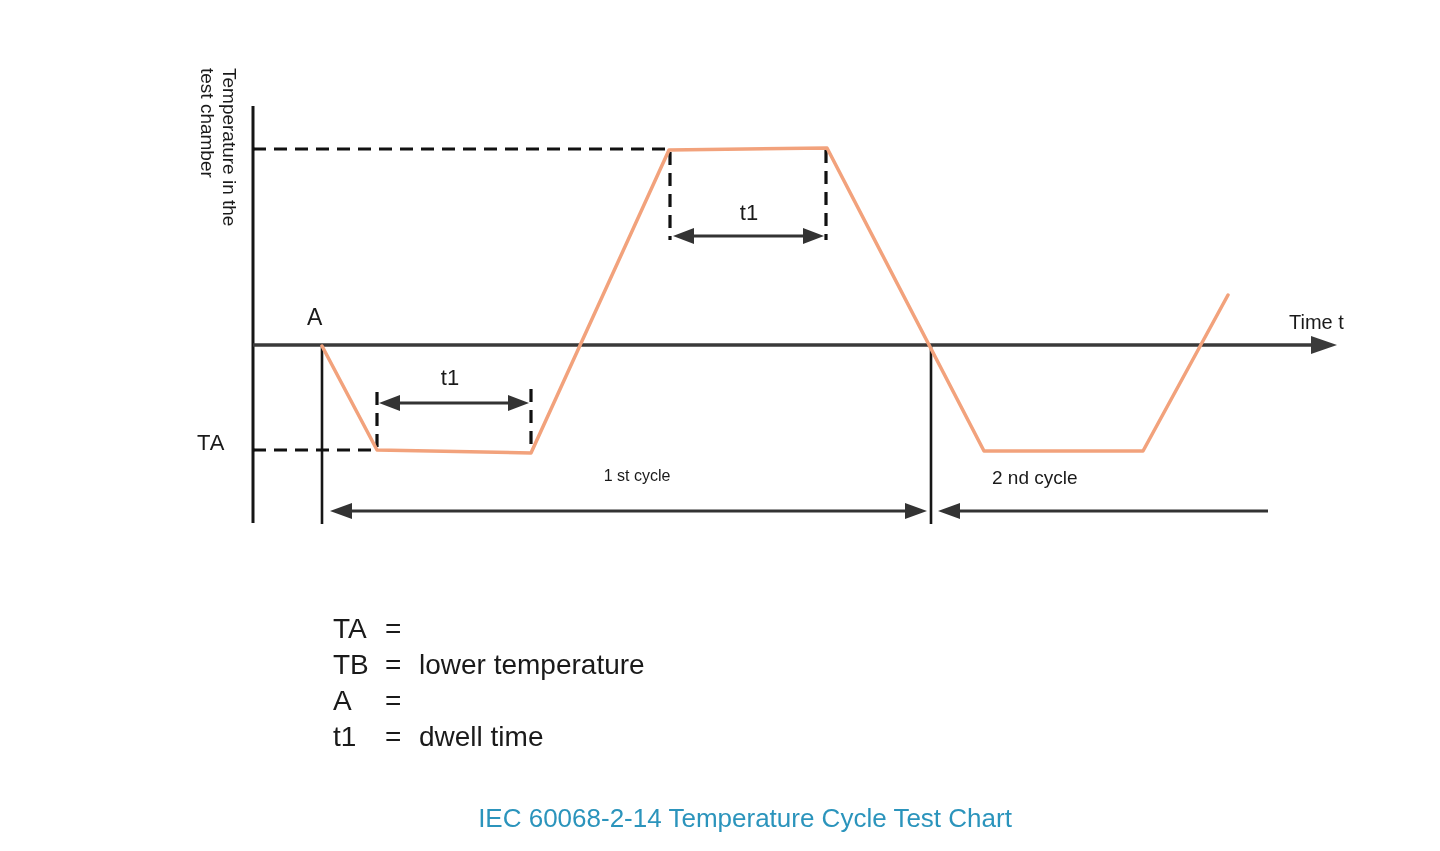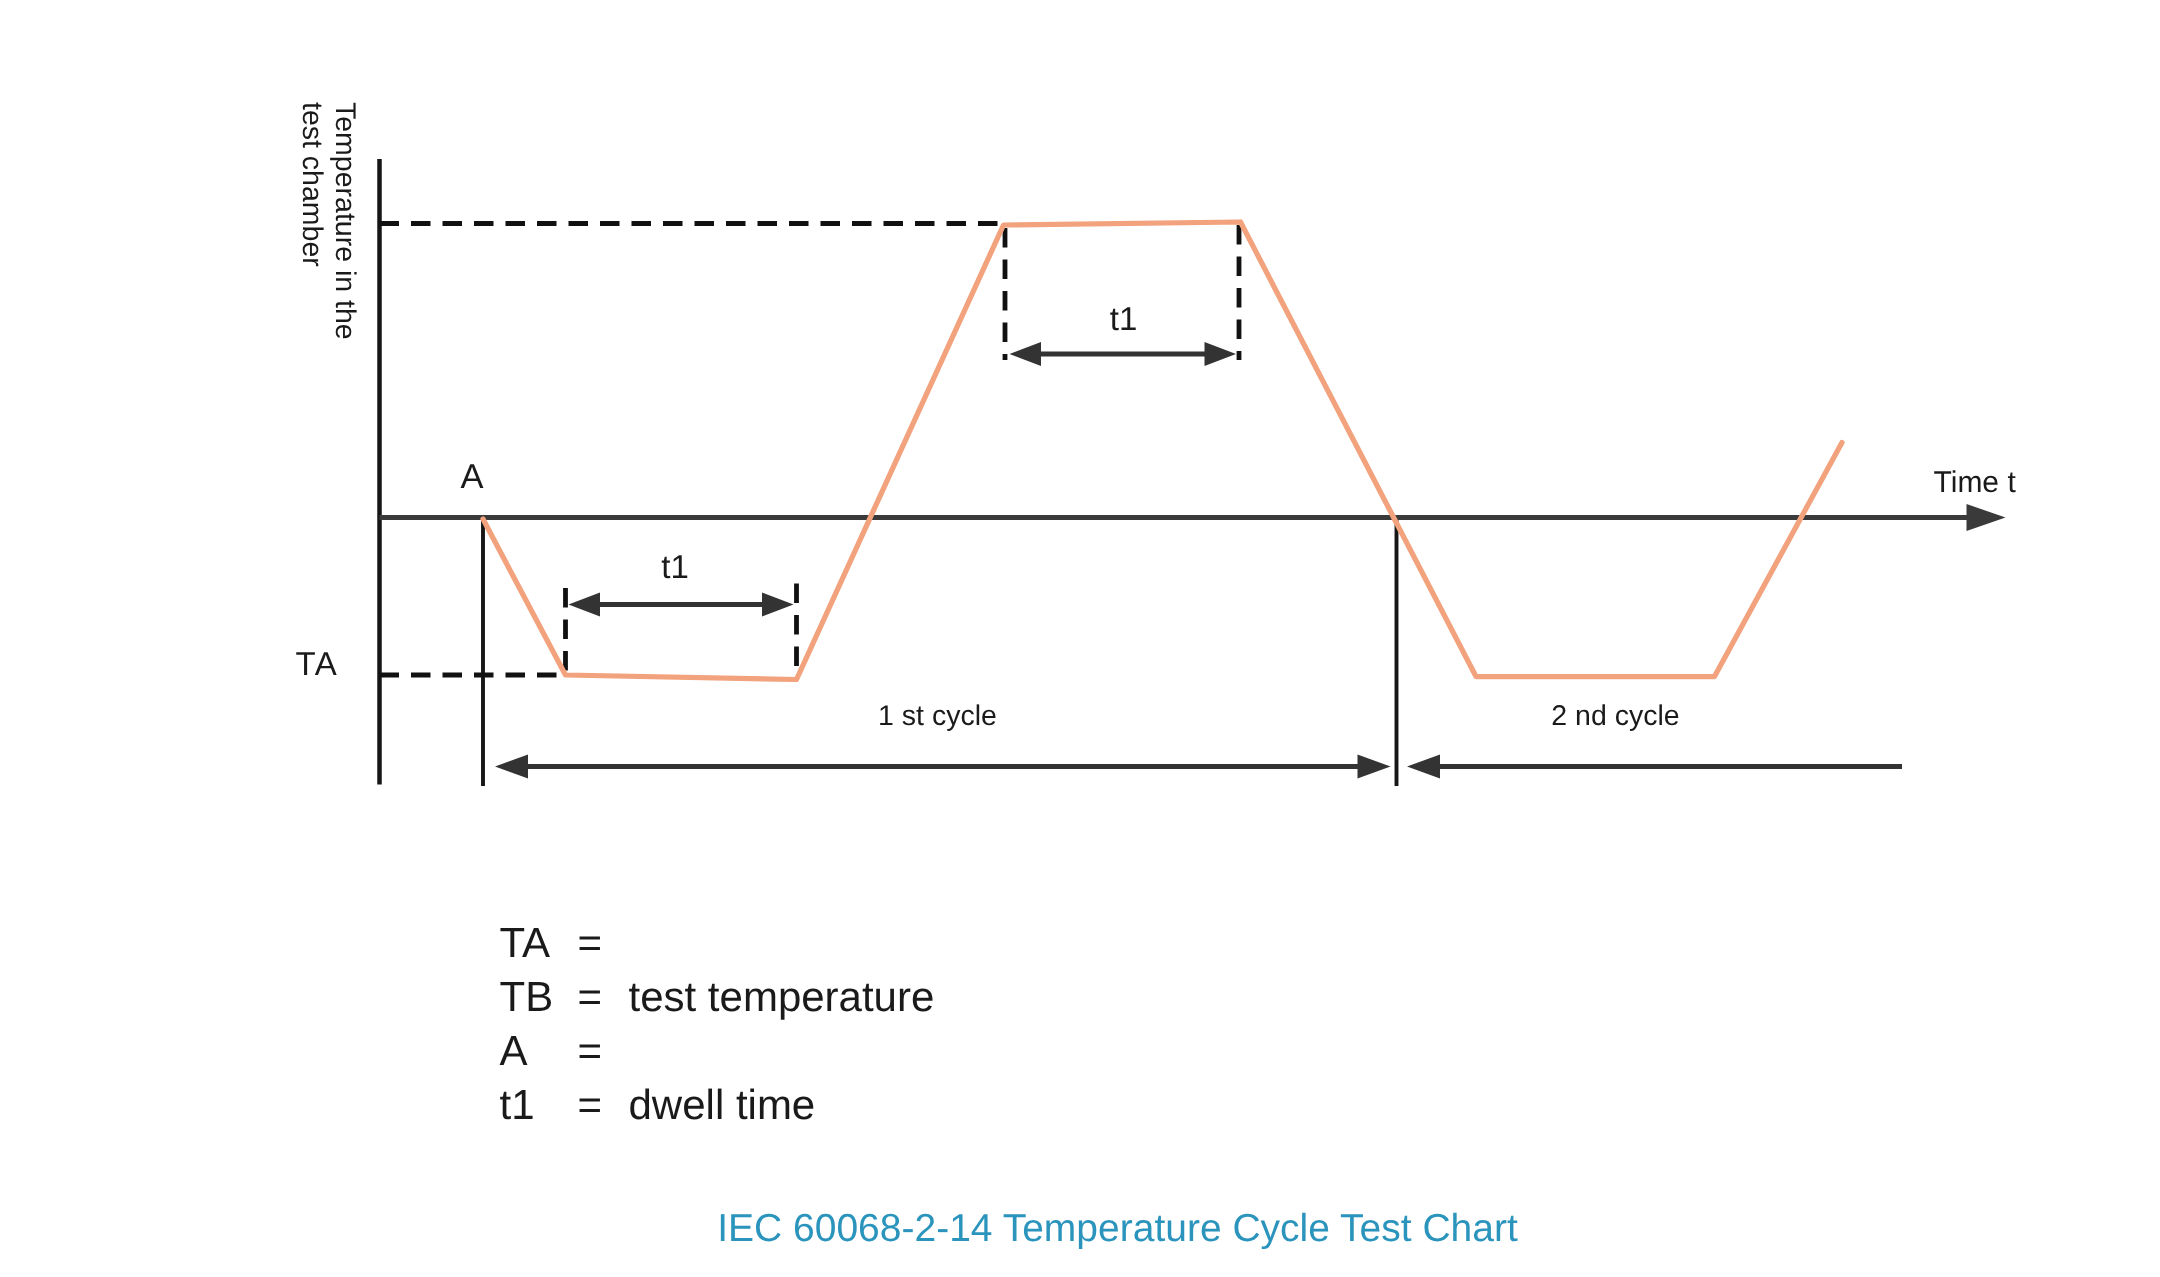--- a/index.html
+++ b/index.html
@@ -21,22 +21,22 @@
     line-height: 21.5px;
     transform: rotate(90deg);
     transform-origin: 0 0;
     text-align: left;
   }
   .lab-a      { left: 307px;  top: 304px; font-size: 23px; }
   .lab-ta     { left: 197px;  top: 430px; font-size: 22px; letter-spacing: 1px; }
   .lab-t1-lo  { left: 425px;  top: 365px; width: 50px; text-align: center; font-size: 22px; }
   .lab-t1-up  { left: 724px;  top: 200px; width: 50px; text-align: center; font-size: 22px; }
   .lab-time   { left: 1289px; top: 311px; font-size: 20px; }
-  .lab-cyc1   { left: 540px;  top: 467px; width: 170px; text-align: center; font-size: 19px; }
-  .lab-cyc2   { left: 992px;  top: 467px; width: 170px; text-align: center; font-size: 19px; }
+  .lab-cyc1   { left: 552px;  top: 467px; width: 170px; text-align: center; font-size: 16px; }
+  .lab-cyc2   { left: 992px;  top: 467px; width: 170px; font-size: 19px; }
   .legend { position: absolute; left: 333px; top: 611px; font-size: 28px; }
   .lrow { display: flex; height: 36px; line-height: 36px; align-items: baseline; }
   .lterm { display: inline-block; width: 52px;  line-height: 36px; }
   .leq   { display: inline-block; width: 34px;  line-height: 36px; }
   .ldef  { display: inline-block; line-height: 36px; }
   .chart-title {
     position: absolute;
     left: 0; top: 803px;
     width: 1440px;
     box-sizing: border-box;
@@ -90,21 +90,21 @@
   <div class="lbl lab-cyc2">2 nd cycle</div>
 
   <div class="legend">
     <div class="lrow">
       <span class="lterm">TA</span>
       <span class="leq">=</span>
     </div>
     <div class="lrow">
       <span class="lterm">TB</span>
       <span class="leq">=</span>
-      <span class="ldef">test temperature</span>
+      <span class="ldef">lower temperature</span>
     </div>
     <div class="lrow">
       <span class="lterm">A</span>
       <span class="leq">=</span>
     </div>
     <div class="lrow">
       <span class="lterm">t1</span>
       <span class="leq">=</span>
       <span class="ldef">dwell time</span>
     </div>

